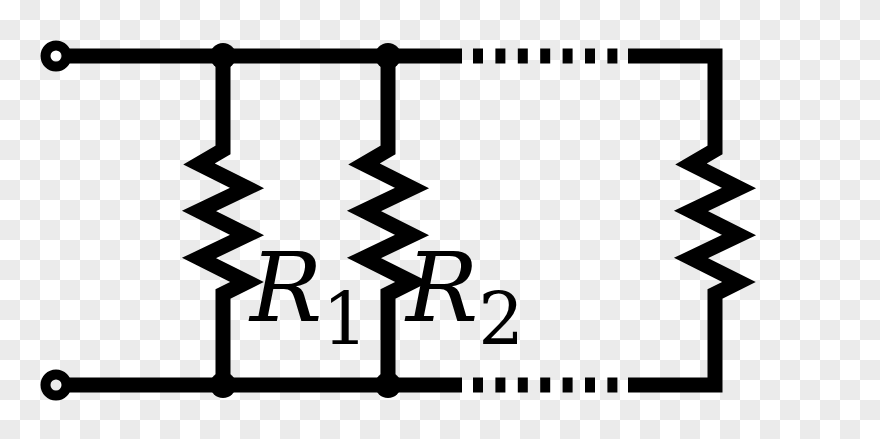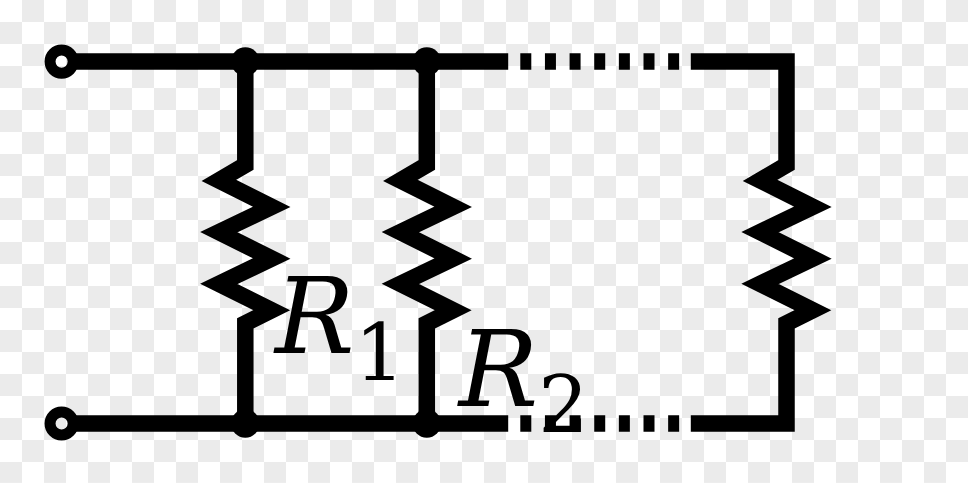--- a/index.html
+++ b/index.html
@@ -56,21 +56,21 @@
   .resistor-label .main {
     font-style: italic;
   }
   .resistor-label sub {
     font-style: normal;
     font-size: 72px;
     line-height: 1;
     vertical-align: -24px;
   }
   .label-r1 { left: 250px; top: 240px; }
-  .label-r2 { left: 417px; top: 240px; margin-top: 48px; }
+  .label-r2 { left: 406px; top: 240px; }
   .label-rn { left: 752px; top: 240px; }
 </style>
 </head>
 <body>
 
 <div class="stage">
 
   <svg width="880" height="439" viewBox="0 0 880 439">
 
     <circle class="terminal" cx="56" cy="56" r="10.5"></circle>

